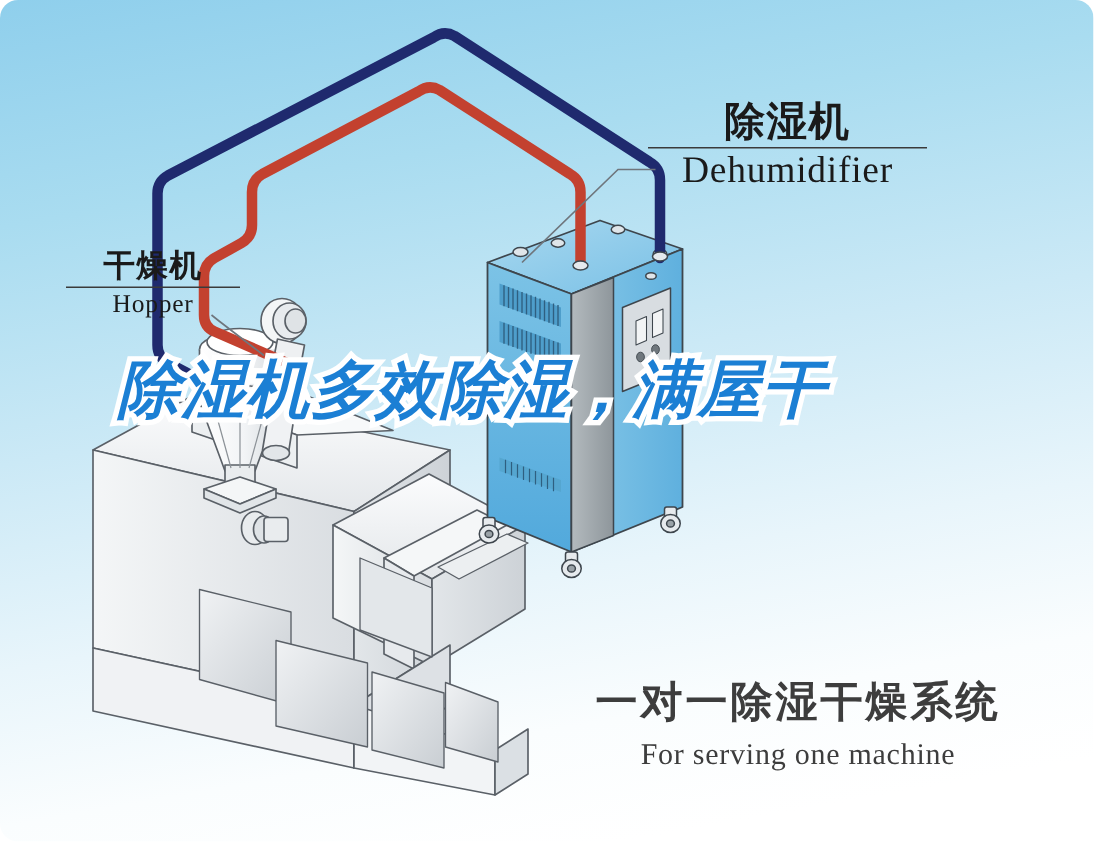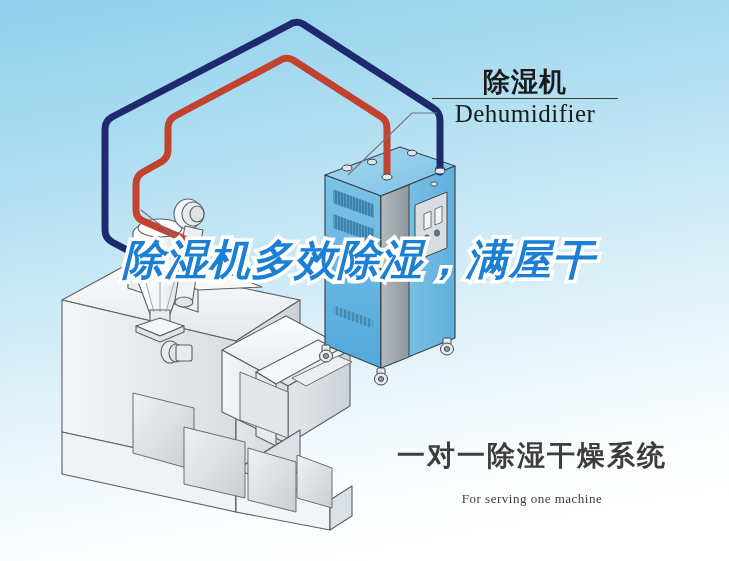--- a/index.html
+++ b/index.html
@@ -5,20 +5,21 @@
   html,body{margin:0;padding:0;}
   body{
     width:729px;height:561px;overflow:hidden;
     font-family:"Liberation Sans","DejaVu Sans",sans-serif;
     background:#ffffff;
   }
   #stage{
     position:relative;width:729px;height:561px;overflow:hidden;
     background:
       linear-gradient(170deg,#8fcfec 0%,#a9dcf0 22%,#cbe9f6 45%,#e8f5fb 65%,#fafdfe 80%,#ffffff 92%);
+    border-radius: 12px;
   }
 
   
   #scene{position:absolute;left:0;top:0;width:729px;height:561px;}
 
   
   .callout{position:absolute;text-align:center;line-height:1;}
   .callout .cn{
     font-family:"DejaVu Sans","Liberation Sans",sans-serif;
     font-weight:700;color:#1a1a1a;letter-spacing:1px;
@@ -34,48 +35,47 @@
 
   #label-dehumidifier{left:432px;top:68px;width:186px;}
   #label-dehumidifier .cn{font-size:27px;}
   #label-dehumidifier .en{font-size:25px;}
 
   #label-hopper{left:44px;top:167px;width:116px;}
   #label-hopper .cn{font-size:21px;}
   #label-hopper .en{font-size:17px;}
 
   
-  #caption{position:absolute;left:372px;top:440px;width:320px;text-align:center;}
+  #caption{position:absolute;left:372px;top:452px;width:320px;text-align:center;}
   #caption .cn{
     font-family:"DejaVu Sans","Liberation Sans",sans-serif;
     font-size:28px;font-weight:700;color:#3d3d3d;letter-spacing:2px;
     display:block;line-height:1.15;
   }
   #caption .en{
     font-family:"Liberation Serif","DejaVu Serif",serif;
-    font-size:13px;color:#3d3d3d;display:block;margin-top:19px;letter-spacing:.5px;
+    font-size:20px;color:#3d3d3d;display:block;margin-top:8px;letter-spacing:.5px;
   }
 
   
   #headline{
     position:absolute;left:78px;top:236px;width:568px;
     text-align:center;pointer-events:none;
   }
   #headline .line{
     display:block;
     font-family:"DejaVu Sans","Liberation Sans",sans-serif;
     font-style:italic;font-weight:700;
     font-size:42px;line-height:1.16;letter-spacing:1px;
     color:#1b7fd4;
     -webkit-text-stroke:7px #ffffff;
     paint-order:stroke fill;
     text-shadow:
       0 2px 0 rgba(255,255,255,.85),
       0 0 1px #ffffff;
-    margin-left: 44px;
   }
   #headline .l1{text-align:left;}
   #headline .l2{text-align:center;padding-left:150px;}
 </style>
 </head>
 <body>
 
 <div id="stage">
 
   <svg id="scene" viewBox="0 0 729 561">
@@ -271,20 +271,25 @@
     <path d="M437,113 L412,113 L348,175" fill="none" stroke="#6f767d" stroke-width="1.1"></path>
     <path d="M141,210 L146,214 L176,237" fill="none" stroke="#6f767d" stroke-width="1.1"></path>
   </svg>
 
   <div class="callout" id="label-dehumidifier">
     <span class="cn">除湿机</span>
     <span class="rule"></span>
     <span class="en">Dehumidifier</span>
   </div>
 
+  <div class="callout" id="label-hopper">
+    <span class="cn">干燥机</span>
+    <span class="rule"></span>
+    <span class="en">Hopper</span>
+  </div>
 
   <div id="caption">
     <span class="cn">一对一除湿干燥系统</span>
     <span class="en">For serving one machine</span>
   </div>
 
   <div id="headline">
     <span class="line l1">除湿机多效除湿，满屋干</span>
   </div>
 

